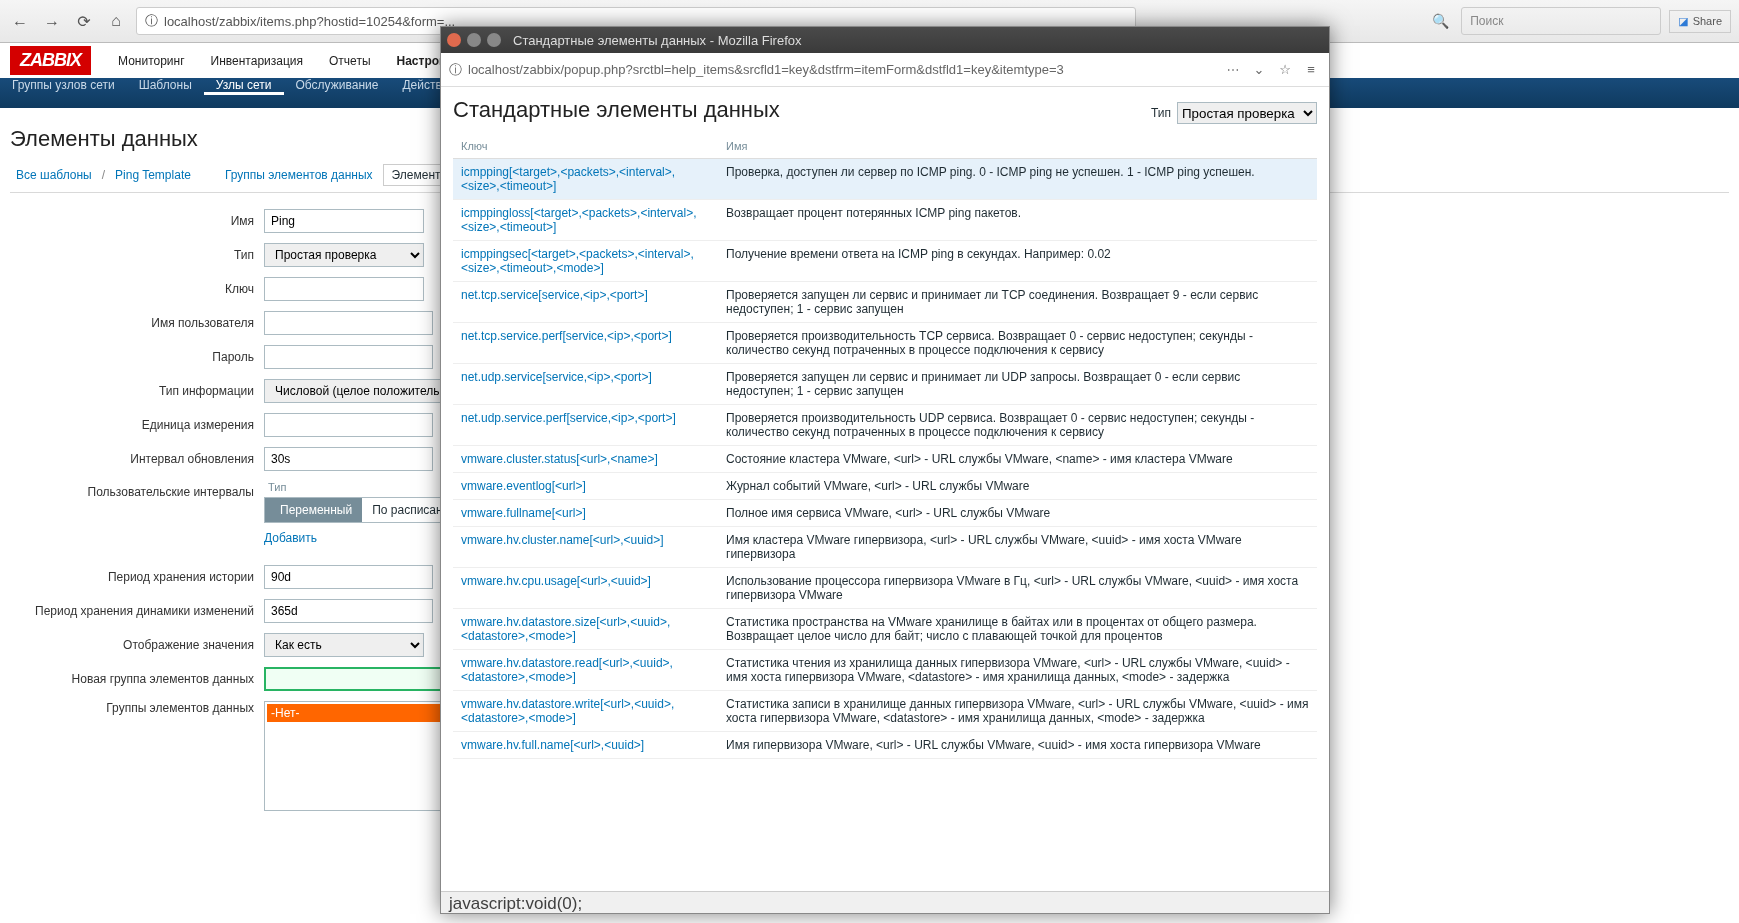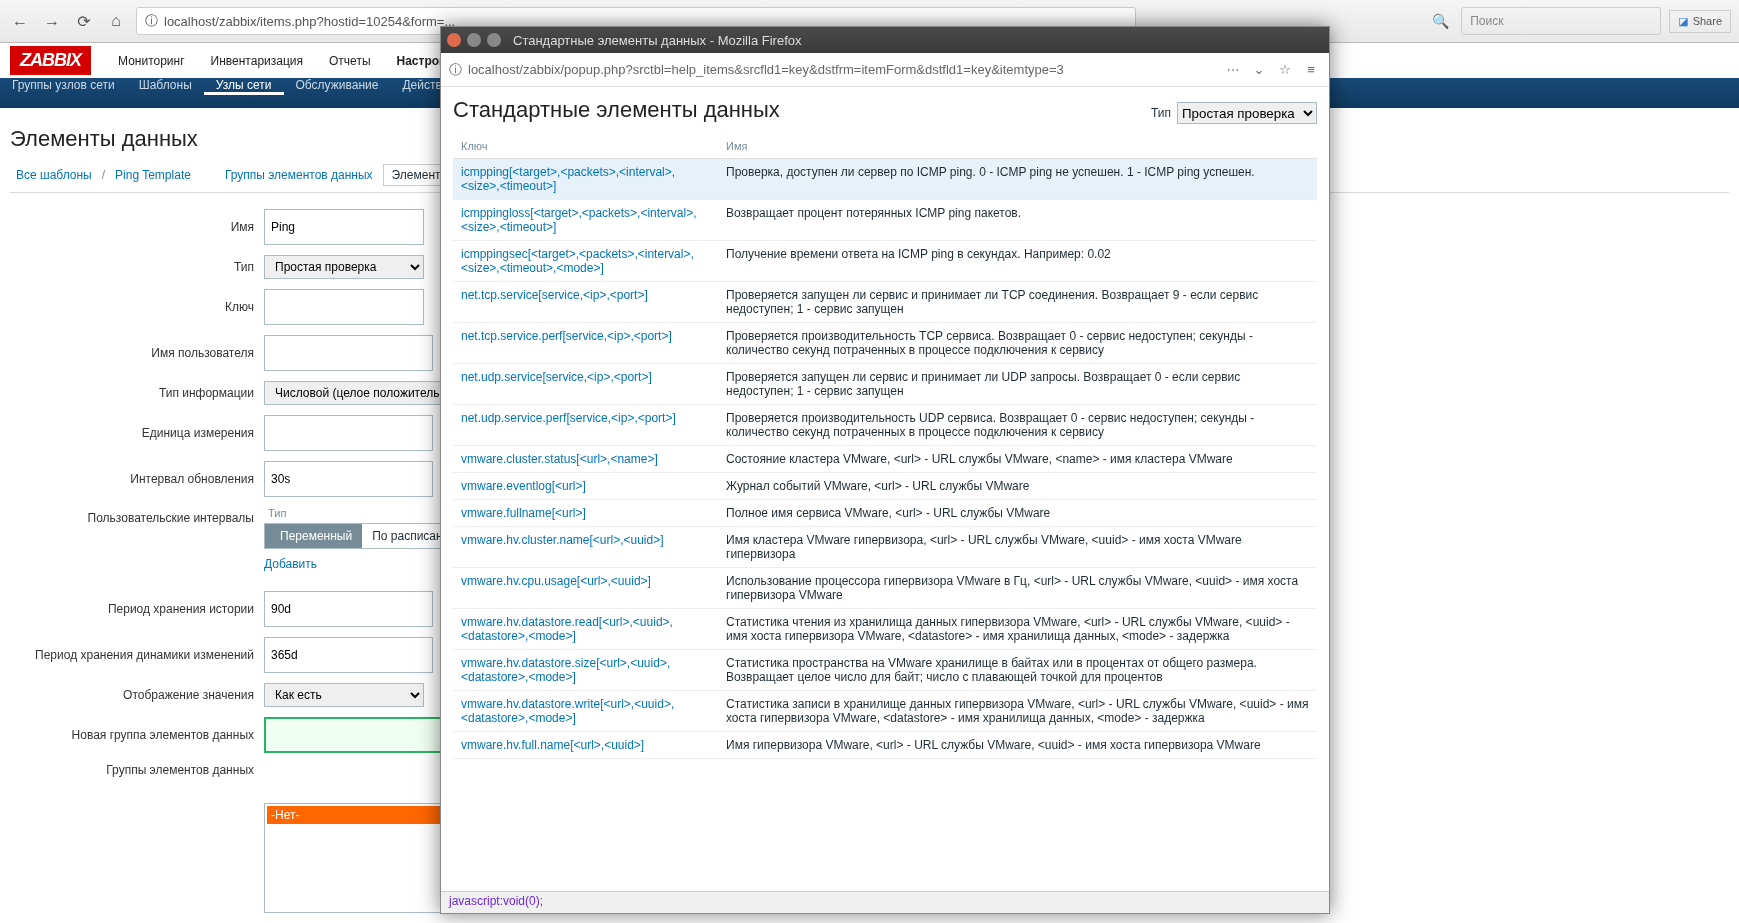--- a/index.html
+++ b/index.html
@@ -34,24 +34,24 @@
 .breadcrumb .sep { color:#888;}
 .breadcrumb .current { background:#fff; border:1px solid #ccc; padding:3px 8px; }
 
 .tabs { display:flex; margin-top: 4px; border-bottom: 1px solid #ccc;}
 .tab { padding:8px 14px; color:#0275b8; cursor:pointer;}
 .tab.active { color:#222; border-bottom:3px solid #d40000;}
 
 .form { margin-top: 16px;}
 .form-row { display:flex; align-items:center; margin-bottom: 10px;}
 .form-label { width: 254px; text-align:right; padding-right: 10px; color:#333; }
-.form-input { border:1px solid #acbbc2; height:36px; padding:2px 6px; min-width: 130px; font-size:12px; }
+.form-input { border:1px solid #acbbc2; height:24px; padding:2px 6px; min-width: 130px; font-size:12px; }
 .form-input.wide { width: 160px;}
 select.form-input { height: 24px; }
-.listbox { width: 254px; height: 110px; border:1px solid #acbbc2; padding:2px;margin-top:40px; }
+.listbox { width: 254px; height: 110px; border:1px solid #acbbc2; padding:2px; }
 .listbox .opt { background:#ff6600; color:#fff; padding:2px 4px; width:100%; }
 .input-selected { border: 2px solid #28b463 !important; background:#f0fff4; width: 254px;}
 
 .interval-type-header { color:#768d99; font-size:11px; padding-bottom:4px; padding-left:4px;}
 .btn-group { display:inline-flex; border:1px solid #acbbc2; }
 .btn-toggle { padding: 5px 10px; background:#fff; cursor:pointer;}
 .btn-toggle.active { background:#768d99; color:#fff;padding-left:15px;}
 .link-action { color:#0275b8; cursor:pointer; margin-top:8px; display:inline-block;}
 
 
@@ -73,21 +73,21 @@
 .popup-h1 { font-size:22px; color:#222; flex:1; }
 .popup-type-filter { display:flex; align-items:center; gap:6px; font-size:12px; }
 .popup-type-filter select { border:1px solid #acbbc2; height:22px; width: 140px;}
 
 table.items { width:100%; border-collapse: collapse; font-size:12px;}
 table.items th { text-align:left; color:#768d99; font-weight:normal; padding:6px 8px; border-bottom:1px solid #ddd; font-size:11px;}
 table.items td { padding:6px 8px; border-bottom:1px solid #eee; vertical-align:top;}
 table.items td.key { color:#0275b8; width: 265px;}
 table.items tr.selected td { background:#e6f1fa;}
 
-.status-footer { position:absolute; bottom:0; left:0; height:22px; background:#f0f0f0; border-top:1px solid #ccc; padding:2px 8px; font-size:12px; color:#6d28d9; width: 100%;}
+.status-footer { position:absolute; bottom:0; left:0; height:22px; background:#f0f0f0; border-top:1px solid #ccc; padding:2px 8px; font-size:17px; color:#404040; width: 100%;}
 </style>
 </head>
 <body>
 
 <div class="browser-chrome">
   <span class="nav-btn">←</span>
   <span class="nav-btn">→</span>
   <span class="nav-btn">⟳</span>
   <span class="nav-btn">⌂</span>
   <div class="url-bar">
@@ -152,20 +152,24 @@
     <div class="form-row">
         <div class="form-label">Ключ</div>
       <input class="form-input wide" value="" style="">
       </div>
 
     <div class="form-row">
         <div class="form-label">Имя пользователя</div>
       <input class="form-input" value="" style="">
       </div>
 
+    <div class="form-row">
+        <div class="form-label">Пароль</div>
+      <input class="form-input" type="password" value="" style="">
+      </div>
 
     <div class="form-row">
         <div class="form-label">Тип информации</div>
       <select class="form-input" style="width:auto;"><option>Числовой (целое положительное)</option></select>
       </div>
 
     <div class="form-row">
         <div class="form-label">Единица измерения</div>
       <input class="form-input" value="" style="">
       </div>
@@ -289,28 +293,28 @@
           </tr>
           <tr>
             <td class="key">vmware.hv.cluster.name[&lt;url&gt;,&lt;uuid&gt;]</td>
             <td>Имя кластера VMware гипервизора, &lt;url&gt; - URL службы VMware, &lt;uuid&gt; - имя хоста VMware гипервизора</td>
           </tr>
           <tr>
             <td class="key">vmware.hv.cpu.usage[&lt;url&gt;,&lt;uuid&gt;]</td>
             <td>Использование процессора гипервизора VMware в Гц, &lt;url&gt; - URL службы VMware, &lt;uuid&gt; - имя хоста гипервизора VMware</td>
           </tr>
           <tr>
+            <td class="key">vmware.hv.datastore.size[&lt;url&gt;,&lt;uuid&gt;,&lt;datastore&gt;,&lt;mode&gt;]</td>
+            <td>Статистика пространства на VMware хранилище в байтах или в процентах от общего размера. Возвращает целое число для байт; число с плавающей точкой для процентов</td>
+          </tr>
+          <tr>
             <td class="key">vmware.hv.datastore.read[&lt;url&gt;,&lt;uuid&gt;,&lt;datastore&gt;,&lt;mode&gt;]</td>
             <td>Статистика чтения из хранилища данных гипервизора VMware, &lt;url&gt; - URL службы VMware, &lt;uuid&gt; - имя хоста гипервизора VMware, &lt;datastore&gt; - имя хранилища данных, &lt;mode&gt; - задержка</td>
           </tr>
           <tr>
-            <td class="key">vmware.hv.datastore.size[&lt;url&gt;,&lt;uuid&gt;,&lt;datastore&gt;,&lt;mode&gt;]</td>
-            <td>Статистика пространства на VMware хранилище в байтах или в процентах от общего размера. Возвращает целое число для байт; число с плавающей точкой для процентов</td>
-          </tr>
-          <tr>
             <td class="key">vmware.hv.datastore.write[&lt;url&gt;,&lt;uuid&gt;,&lt;datastore&gt;,&lt;mode&gt;]</td>
             <td>Статистика записи в хранилище данных гипервизора VMware, &lt;url&gt; - URL службы VMware, &lt;uuid&gt; - имя хоста гипервизора VMware, &lt;datastore&gt; - имя хранилища данных, &lt;mode&gt; - задержка</td>
           </tr>
           <tr>
             <td class="key">vmware.hv.full.name[&lt;url&gt;,&lt;uuid&gt;]</td>
             <td>Имя гипервизора VMware, &lt;url&gt; - URL службы VMware, &lt;uuid&gt; - имя хоста гипервизора VMware</td>
           </tr>
         </tbody>
     </table>
   </div>

